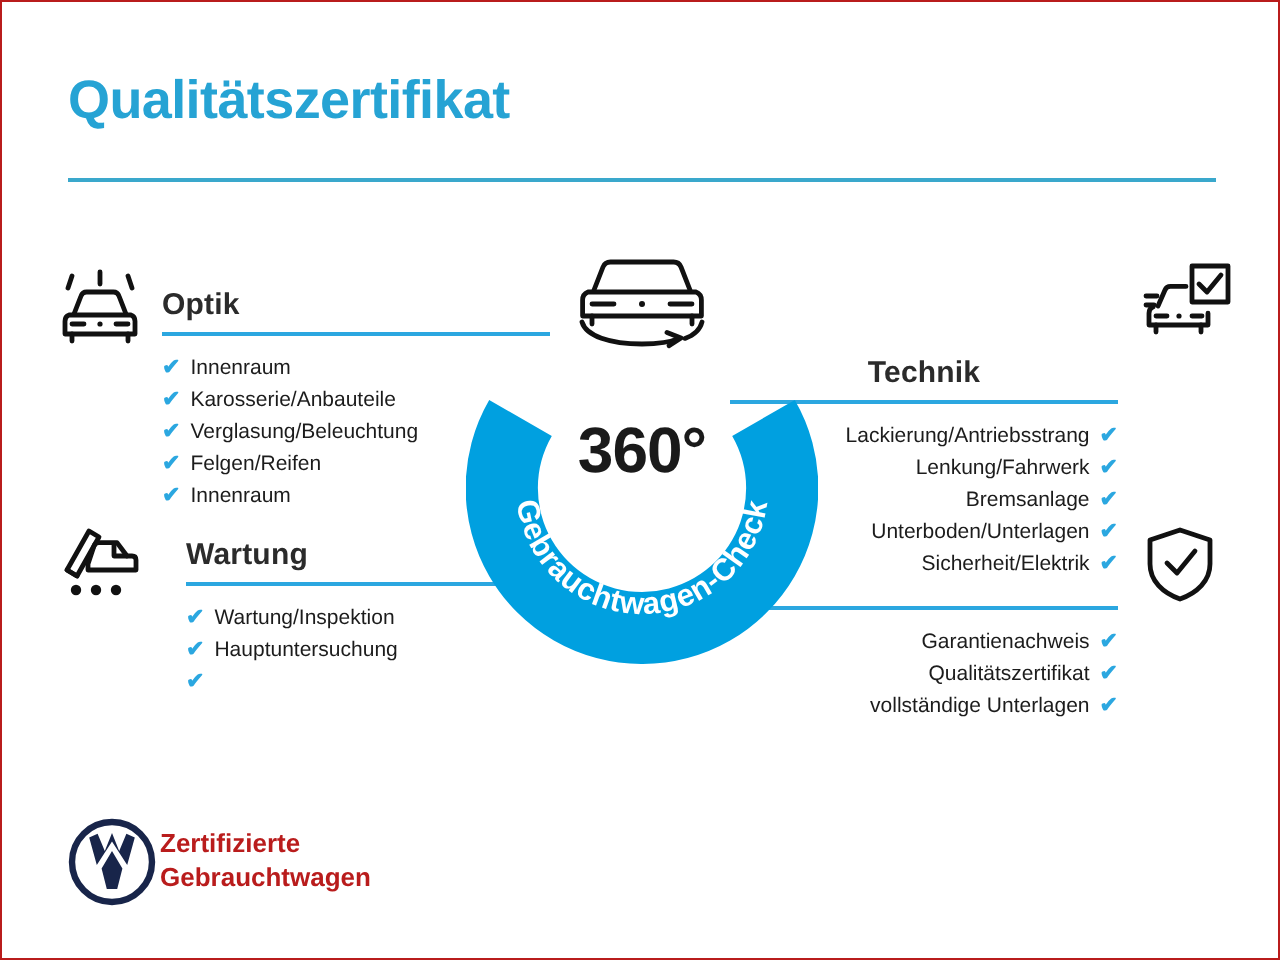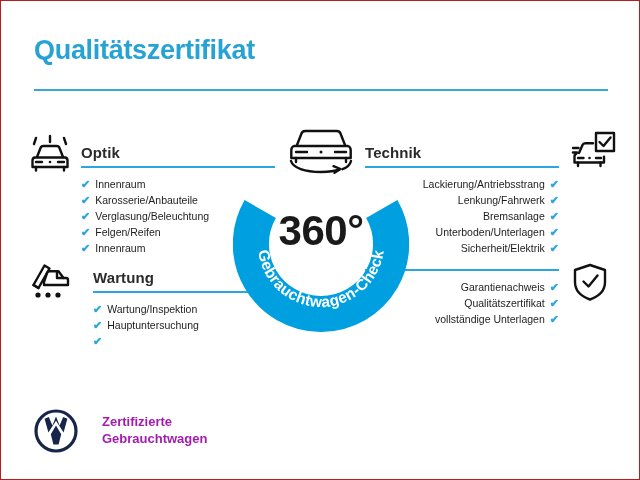--- a/index.html
+++ b/index.html
@@ -39,21 +39,21 @@
     height: 2px;
     background: #3aa8cc;
   }
 
   
   .section {
     position: absolute;
     width: 194px;
   }
   .section.left  { left: 80px; }
-  .section.right { right: 80px; text-align: left; }
+  .section.right { right: 80px; text-align: center; margin-top: 34px; }
 
   .sec-optik    { top: 143px; }
   .sec-wartung  { top: 268px; margin-left: 12px; }
   .sec-technik  { top: 143px; }
   .sec-garantie { top: 268px; }
 
   .sec-heading {
     font-size: 15px;
     font-weight: bold;
     color: #2b2b2b;
@@ -119,42 +119,42 @@
     top: 122px;
     width: 104px;
     height: 56px;
   }
   .badge-degrees {
     position: absolute;
     left: 232px;
     top: 206px;
     width: 176px;
     text-align: center;
-    font-size: 42px;
+    font-size: 32px;
     font-weight: bold;
     color: #1a1a1a;
     letter-spacing: -0.5px;
   }
 
   
   .vw-logo {
     position: absolute;
     left: 33px;
     top: 408px;
     width: 44px;
     height: 44px;
   }
   .vw-text {
     position: absolute;
-    left: 101px;
+    left: 79px;
     top: 412px;
     font-size: 13px;
     font-weight: bold;
     line-height: 17px;
-    color: #a21caf;
+    color: #b91c1c;
     white-space: nowrap;
   }
 </style>
 </head>
 <body>
 
 <div class="page">
 
   <div class="header-title">Qualitätszertifikat</div>
   <div class="header-rule"></div>

